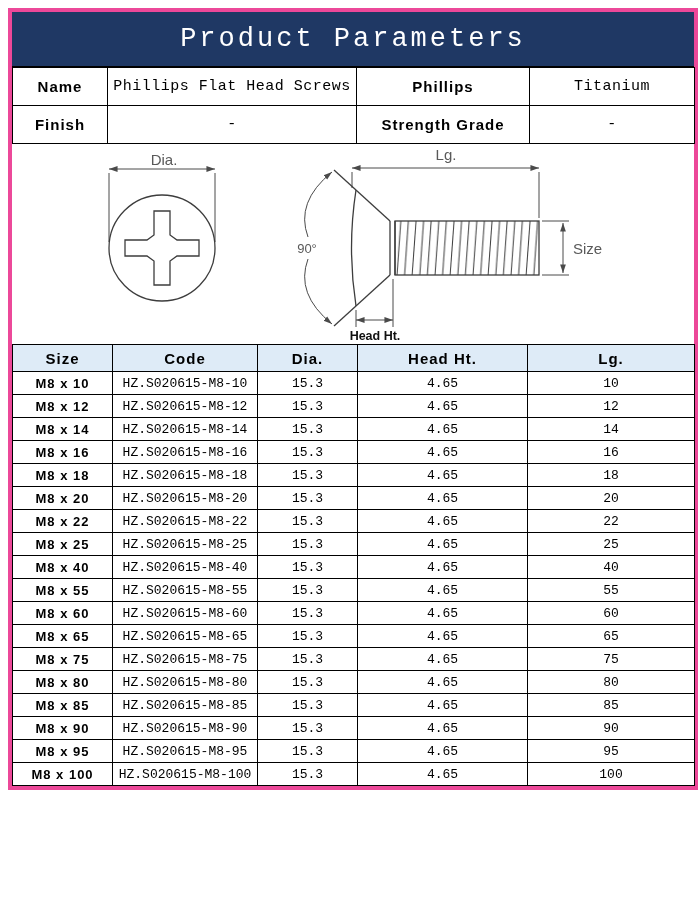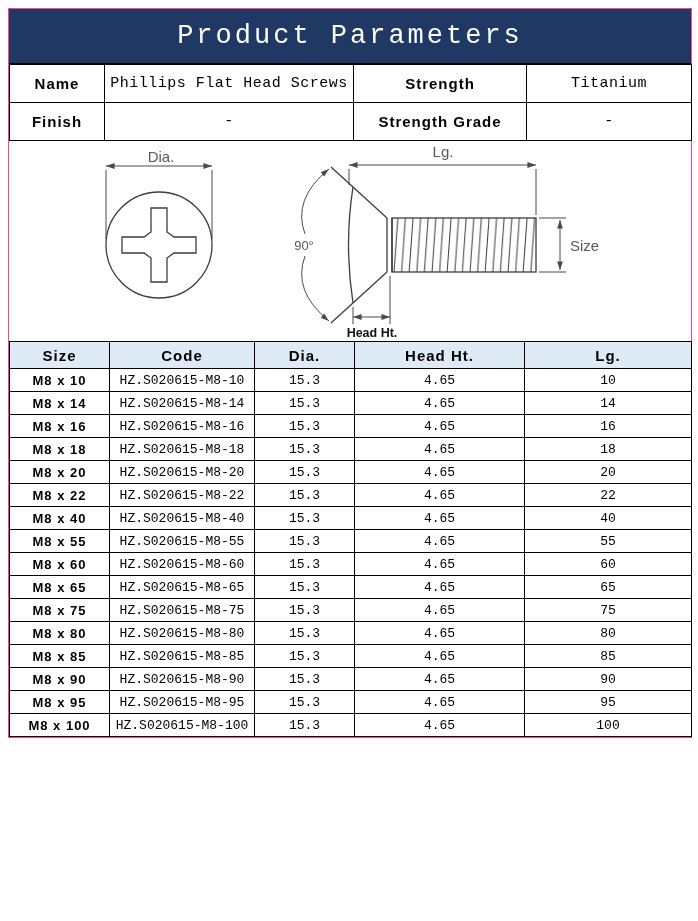--- a/index.html
+++ b/index.html
@@ -1,17 +1,17 @@
 <!DOCTYPE html>
 <html><head>
 <meta charset="utf-8">
 <style>
   html,body{margin:0;padding:0;background:#ffffff;}
   body{width:698px;height:921px;font-family:"Liberation Sans",sans-serif;color:#000;}
-  .sheet{width:682px;margin:8px;border:1px solid #ec4899;}
+  .sheet{width:682px;margin:8px;border:4px solid #ec4899;}
   .banner{
     background:#1F3864;color:#fff;height:54px;line-height:54px;text-align:center;
     font-family:"Liberation Mono",monospace;font-size:27px;letter-spacing:3px;
     border-bottom:1px solid #000;
   }
   table{border-collapse:collapse;width:100%;table-layout:fixed;}
   td,th{border:1px solid #000;text-align:center;vertical-align:middle;padding:0;overflow:hidden;}
   
   .info td{height:37px;font-size:15px;}
   .lbl{font-weight:bold;letter-spacing:1px;}
@@ -39,21 +39,21 @@
     <colgroup>
       <col style="width:95px">
         <col style="width:249px">
         <col style="width:173px">
         <col style="width:165px">
     </colgroup>
     <tbody>
       <tr>
         <td class="lbl">Name</td>
         <td class="val">Phillips Flat Head Screws</td>
-        <td class="lbl">Strength</td>
+        <td class="lbl">Phillips</td>
         <td class="val">Titanium</td>
       </tr>
       <tr>
         <td class="lbl">Finish</td>
         <td class="val">-</td>
         <td class="lbl">Strength Grade</td>
         <td class="val">-</td>
       </tr>
     </tbody>
   </table>
@@ -129,20 +129,27 @@
     </thead>
     <tbody>
         <tr>
       <td class="cell-size">M8 x 10</td>
       <td class="cell-mono">HZ.S020615-M8-10</td>
       <td class="cell-mono">15.3</td>
       <td class="cell-mono">4.65</td>
       <td class="cell-mono">10</td>
     </tr>
         <tr>
+      <td class="cell-size">M8 x 12</td>
+      <td class="cell-mono">HZ.S020615-M8-12</td>
+      <td class="cell-mono">15.3</td>
+      <td class="cell-mono">4.65</td>
+      <td class="cell-mono">12</td>
+    </tr>
+        <tr>
       <td class="cell-size">M8 x 14</td>
       <td class="cell-mono">HZ.S020615-M8-14</td>
       <td class="cell-mono">15.3</td>
       <td class="cell-mono">4.65</td>
       <td class="cell-mono">14</td>
     </tr>
         <tr>
       <td class="cell-size">M8 x 16</td>
       <td class="cell-mono">HZ.S020615-M8-16</td>
       <td class="cell-mono">15.3</td>
@@ -164,20 +171,27 @@
       <td class="cell-mono">20</td>
     </tr>
         <tr>
       <td class="cell-size">M8 x 22</td>
       <td class="cell-mono">HZ.S020615-M8-22</td>
       <td class="cell-mono">15.3</td>
       <td class="cell-mono">4.65</td>
       <td class="cell-mono">22</td>
     </tr>
         <tr>
+      <td class="cell-size">M8 x 25</td>
+      <td class="cell-mono">HZ.S020615-M8-25</td>
+      <td class="cell-mono">15.3</td>
+      <td class="cell-mono">4.65</td>
+      <td class="cell-mono">25</td>
+    </tr>
+        <tr>
       <td class="cell-size">M8 x 40</td>
       <td class="cell-mono">HZ.S020615-M8-40</td>
       <td class="cell-mono">15.3</td>
       <td class="cell-mono">4.65</td>
       <td class="cell-mono">40</td>
     </tr>
         <tr>
       <td class="cell-size">M8 x 55</td>
       <td class="cell-mono">HZ.S020615-M8-55</td>
       <td class="cell-mono">15.3</td>

